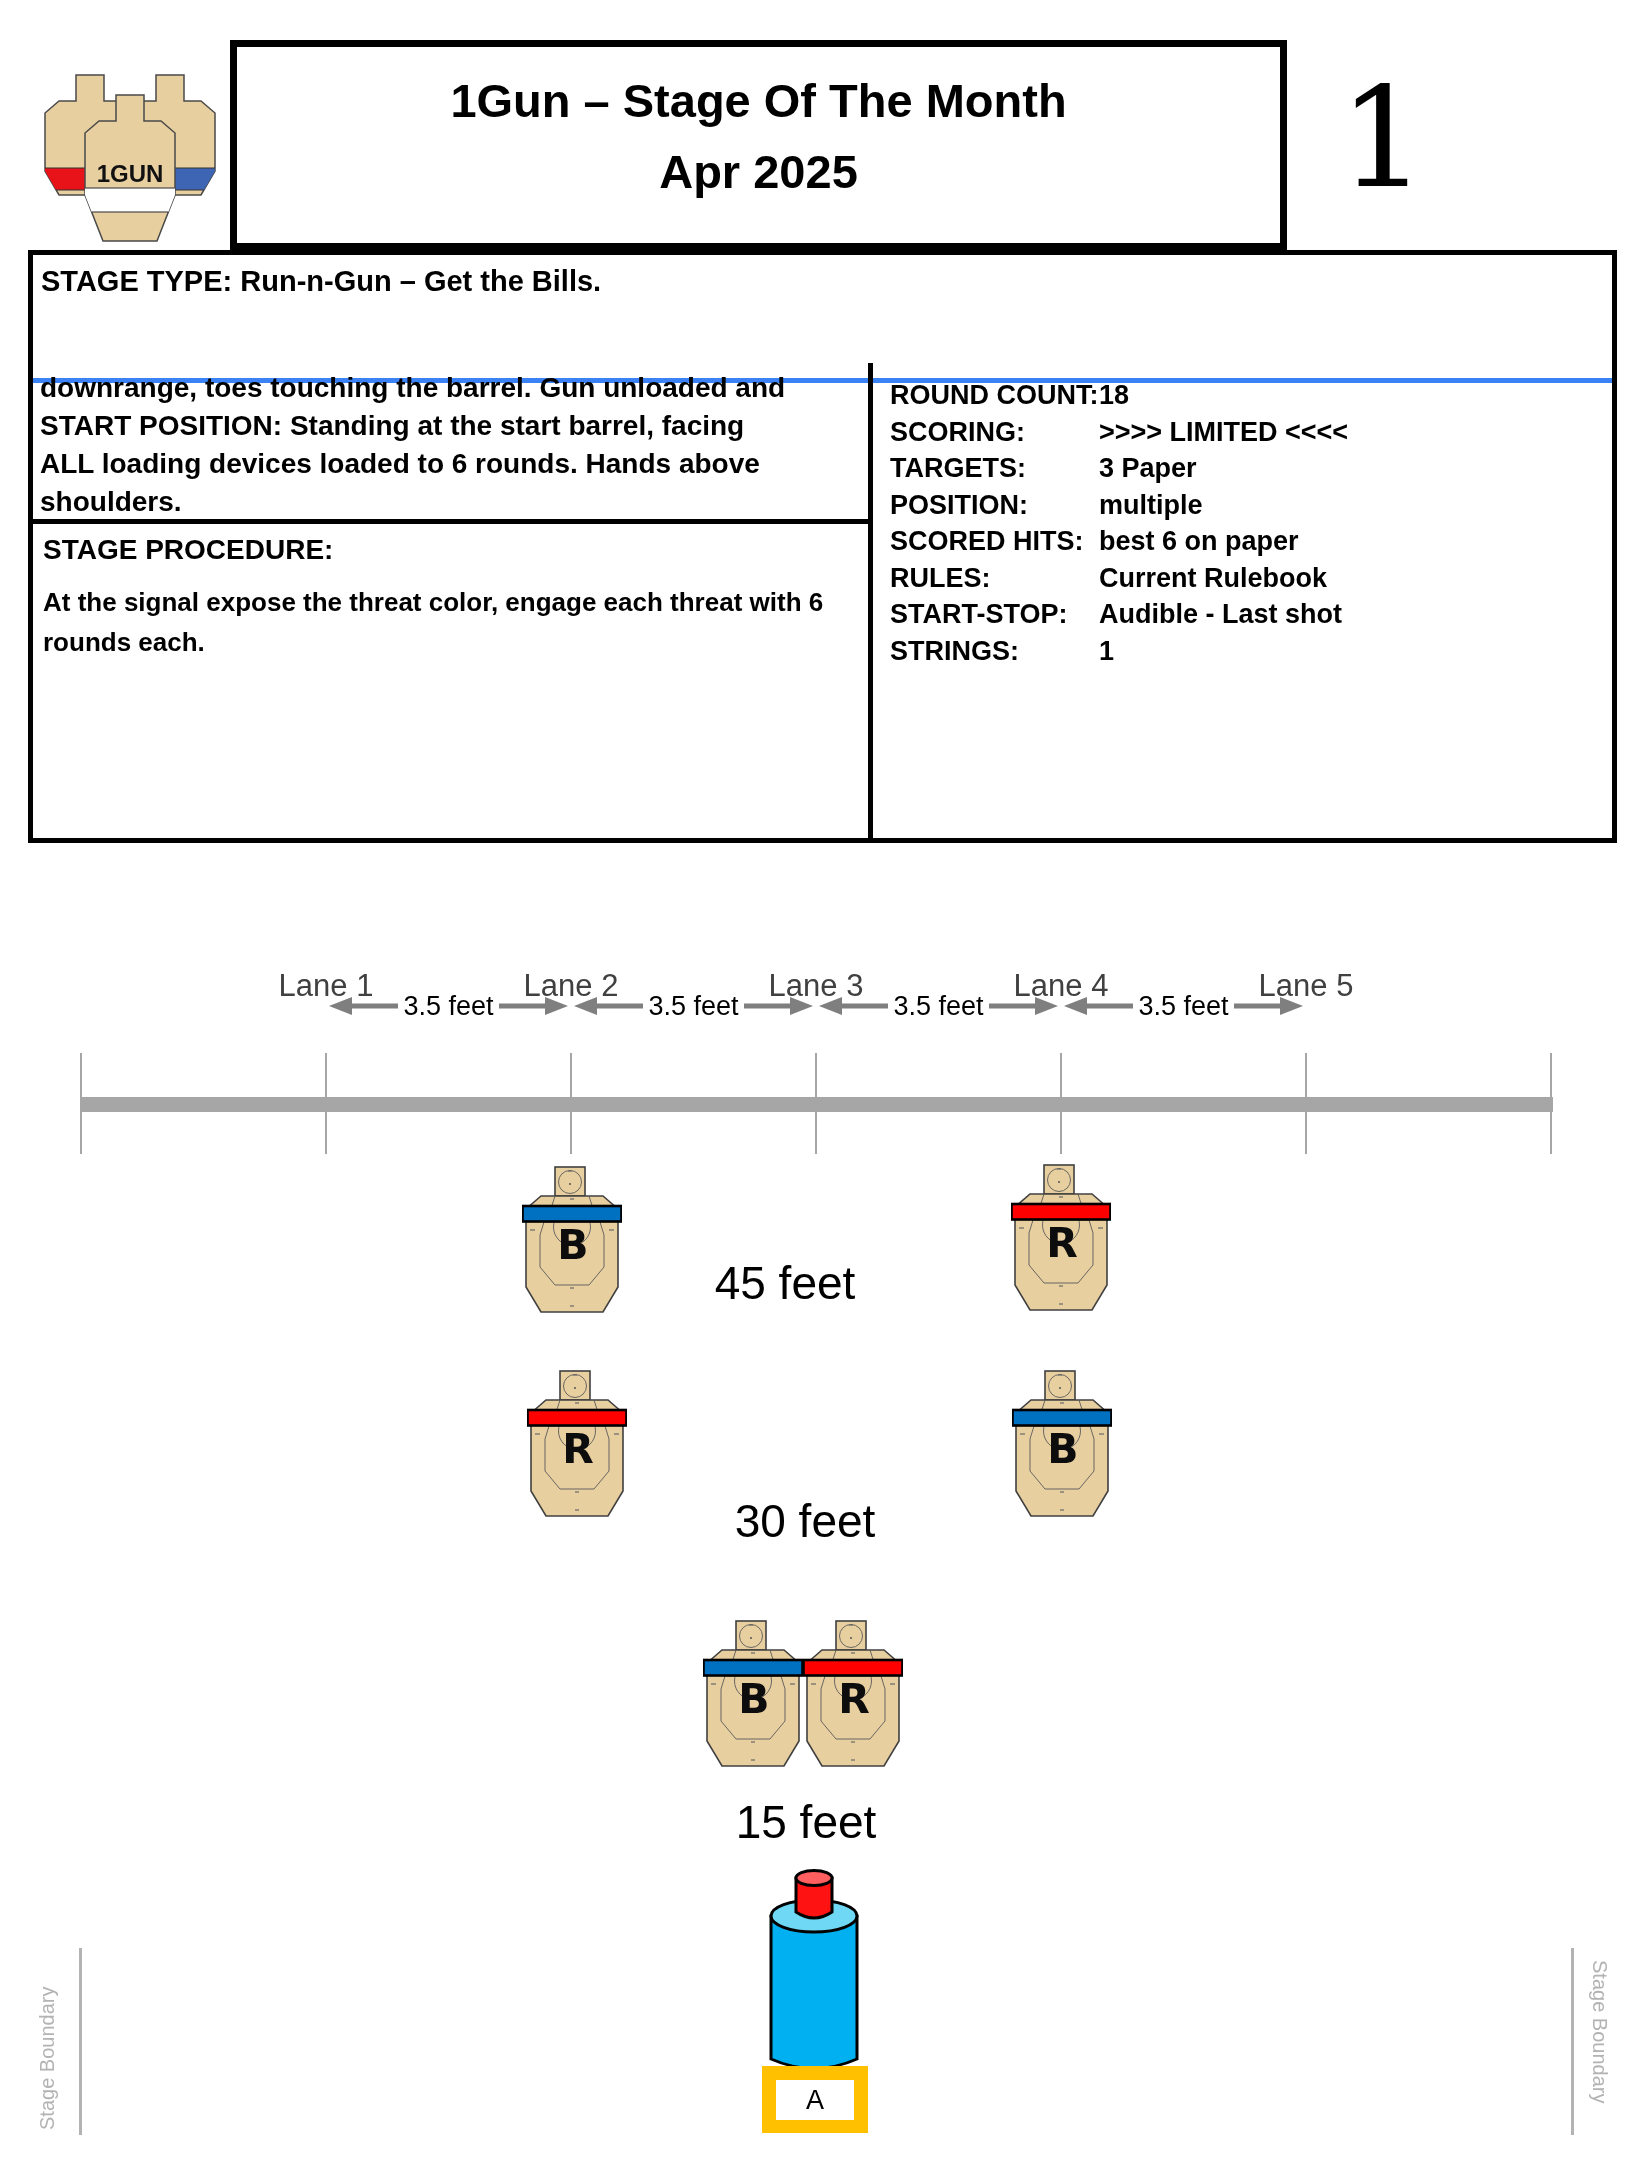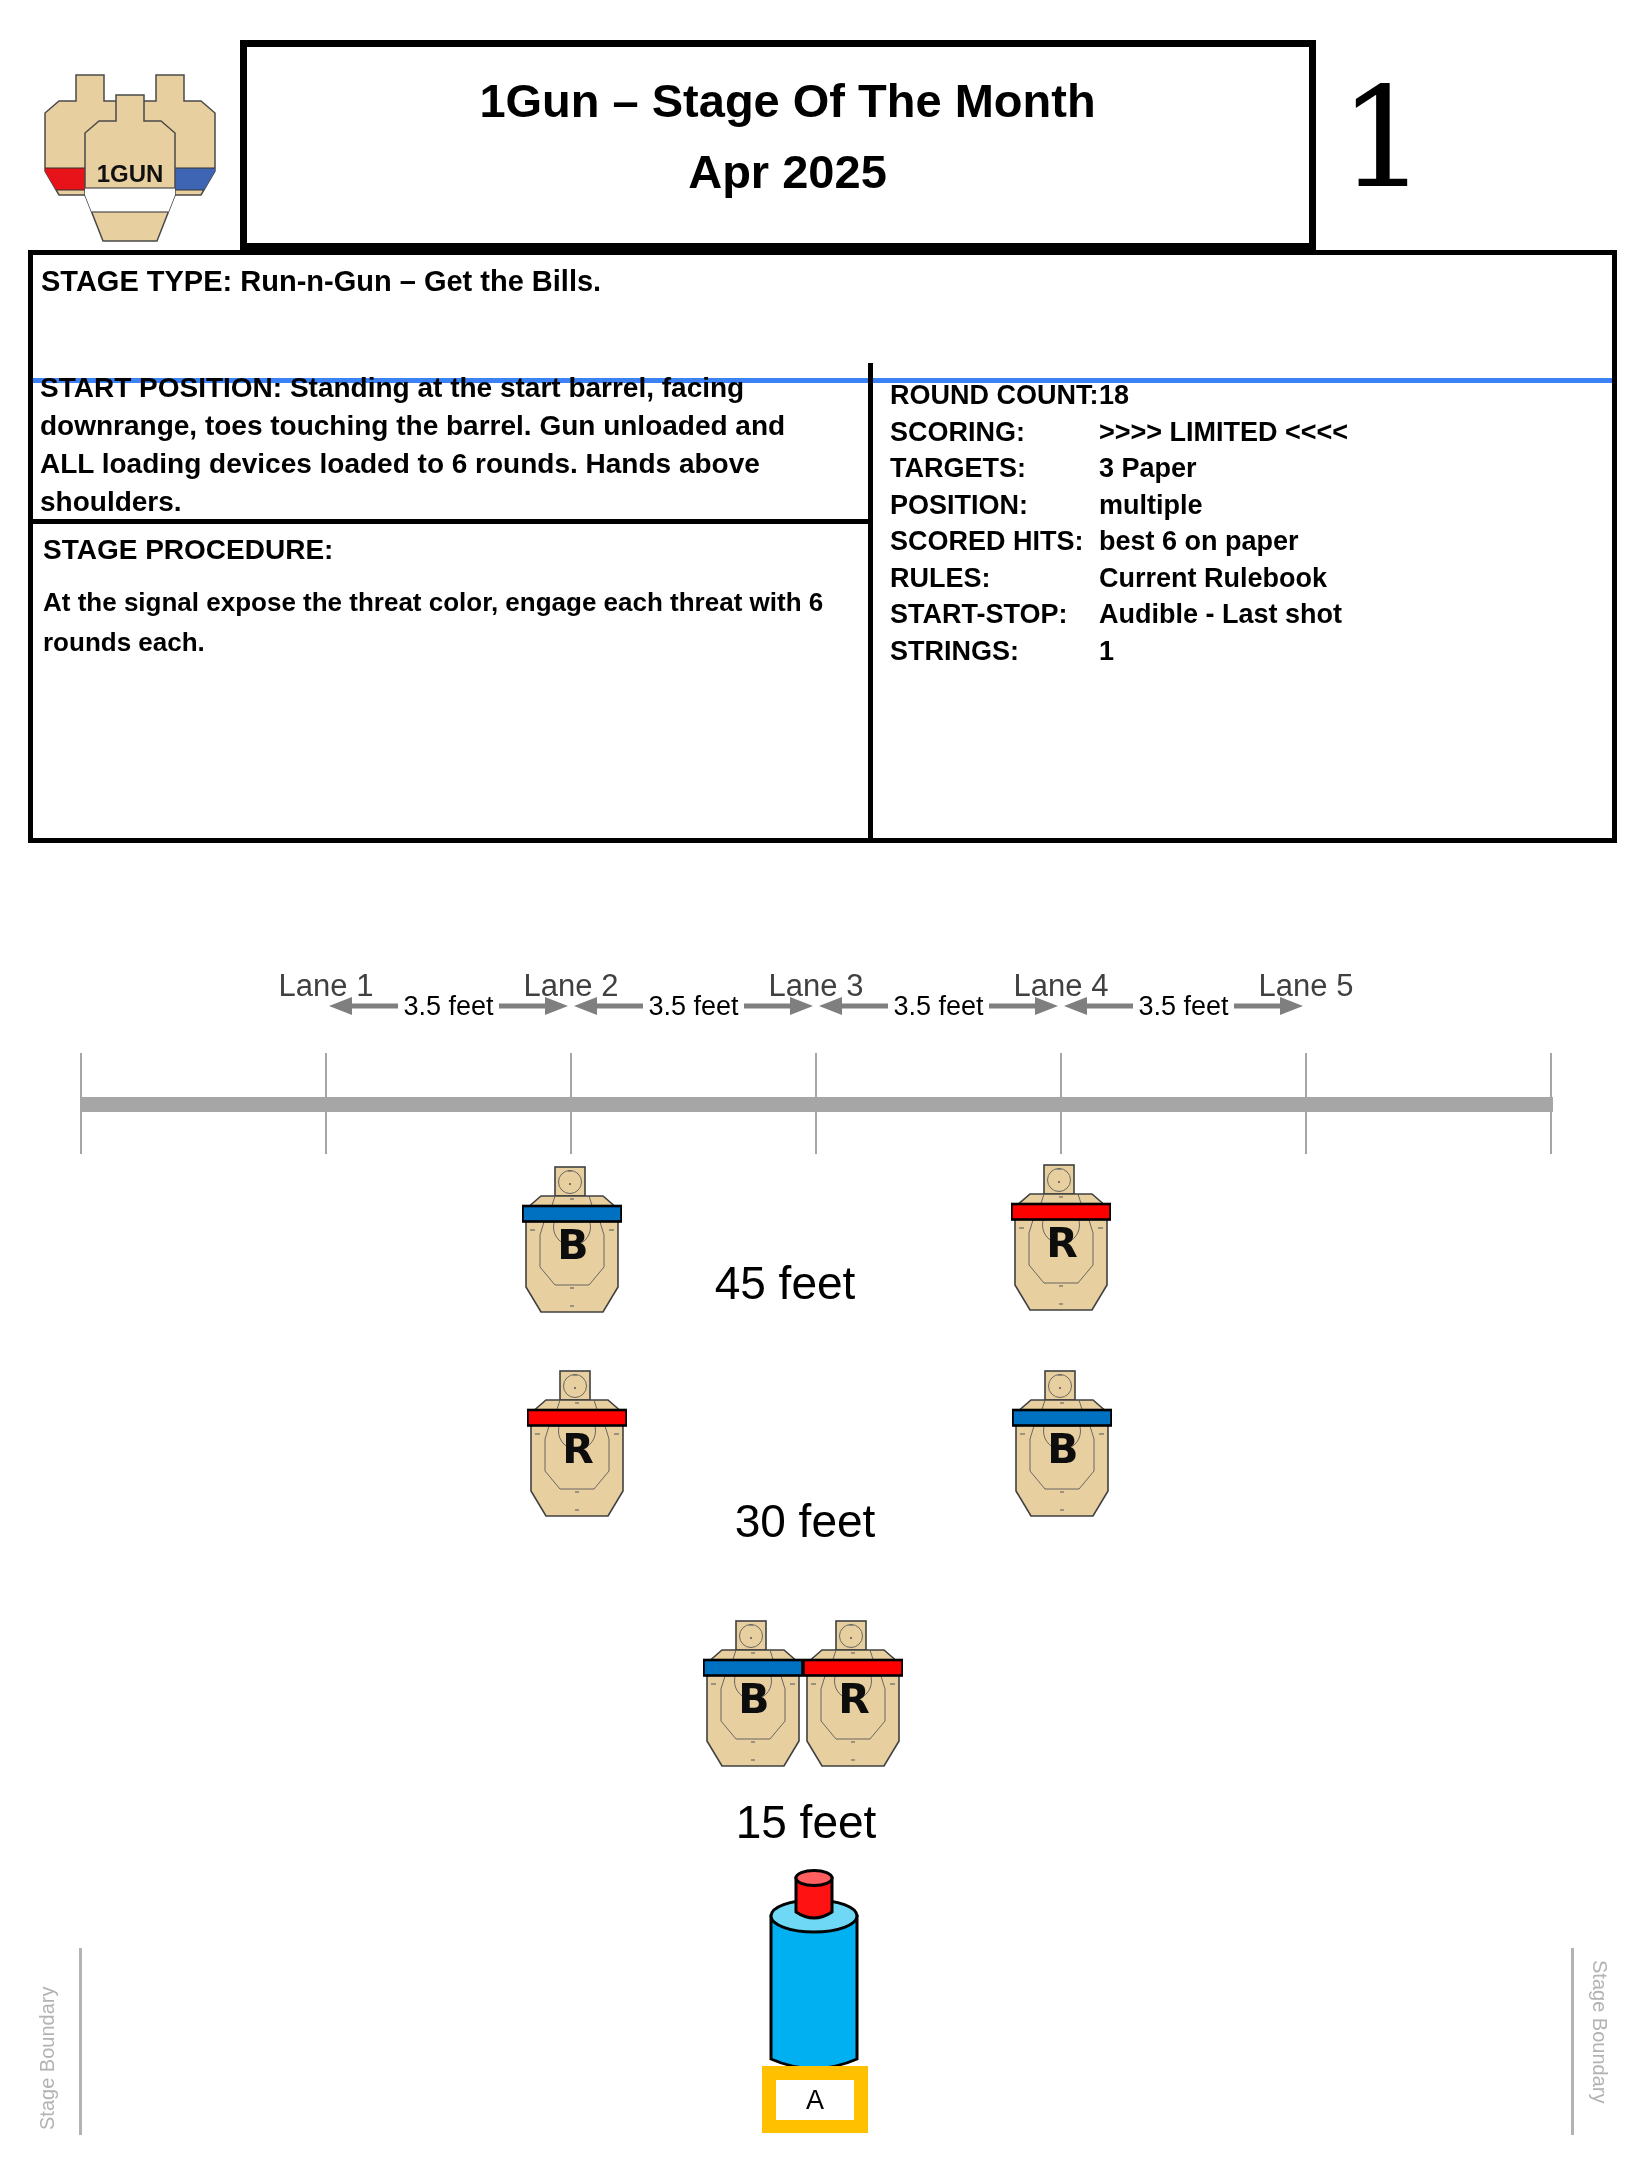--- a/index.html
+++ b/index.html
@@ -1,21 +1,21 @@
 <!DOCTYPE html>
 <html><head>
 <meta charset="utf-8">
 <style>
   html,body{margin:0;padding:0;background:#ffffff;}
   #page{position:relative;width:1638px;height:2180px;background:#ffffff;
         font-family:"Liberation Sans",sans-serif;color:#000;overflow:hidden;}
   .abs{position:absolute;}
   
-  #title-box{left:240px;top:40px;width:1043px;height:196px;border:7px solid #000;
-             text-align:center;padding-left:19px;}
+  #title-box{left:230px;top:40px;width:1043px;height:196px;border:7px solid #000;
+             text-align:center;}
   #title-line1{margin-top:26px;font-size:47px;font-weight:bold;}
   #title-line2{margin-top:16px;font-size:47px;font-weight:bold;}
   #sheet-number{left:1318px;top:58px;width:130px;text-align:center;
                 font-family:"DejaVu Serif",serif;font-size:138px;font-weight:500;}
   
   #info-box{left:28px;top:250px;width:1579px;height:583px;border:5px solid #000;}
   #stage-type-row{position:absolute;left:0;top:0;right:0;height:103px;
                   border-bottom:5px solid #3b82f6;padding:10px 8px;
                   font-size:29px;font-weight:bold;}
   #left-col{position:absolute;left:0;top:108px;bottom:0;width:835px;
@@ -91,22 +91,22 @@
     <div id="title-line1">1Gun – Stage Of The Month</div>
     <div id="title-line2">Apr 2025</div>
   </div>
 
   <div class="abs" id="sheet-number">1</div>
 
   <div class="abs" id="info-box">
     <div id="stage-type-row">STAGE TYPE: Run-n-Gun – Get the Bills.</div>
     <div id="left-col">
       <div id="start-position">
+          <div>downrange, toes touching the barrel. Gun unloaded and</div>
           <div>START POSITION:  Standing at the start barrel, facing</div>
-          <div>downrange, toes touching the barrel. Gun unloaded and</div>
           <div>ALL loading devices loaded to 6 rounds.  Hands above</div>
           <div>shoulders.</div>
         </div>
       <div id="stage-procedure">
         <div id="procedure-heading">STAGE PROCEDURE:</div>
         <div id="procedure-text">
             <div>At the signal expose the threat color, engage each threat with 6</div>
             <div>rounds each.</div>
           </div>
       </div>

